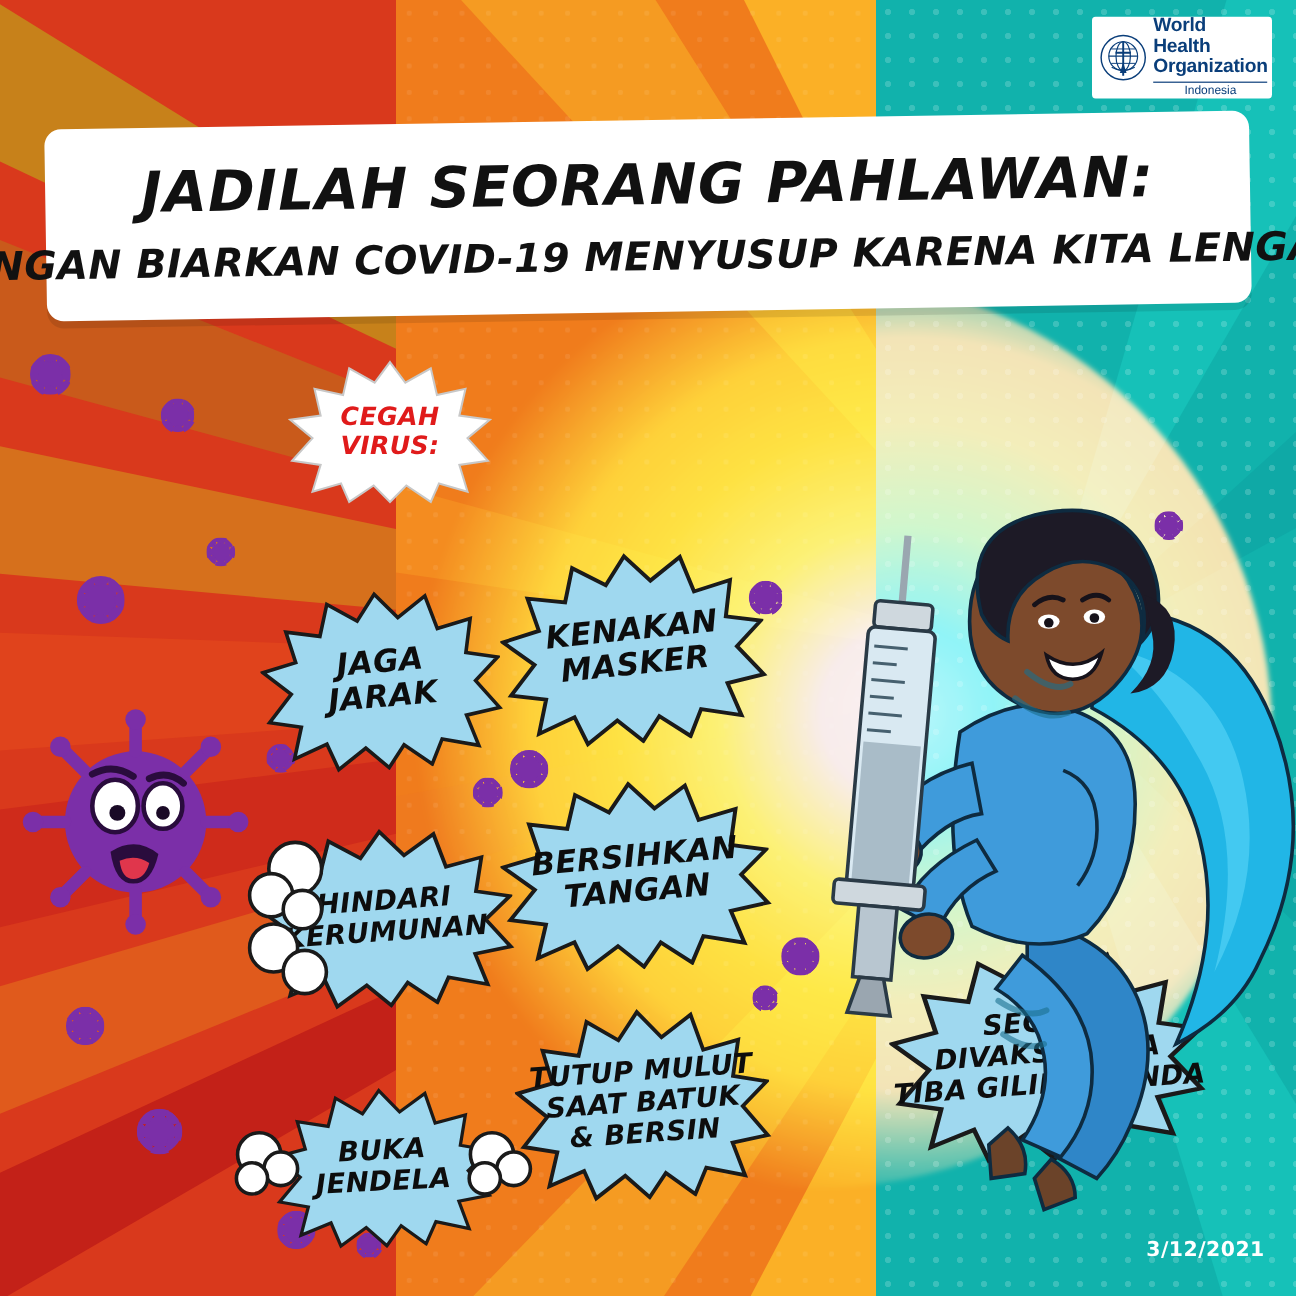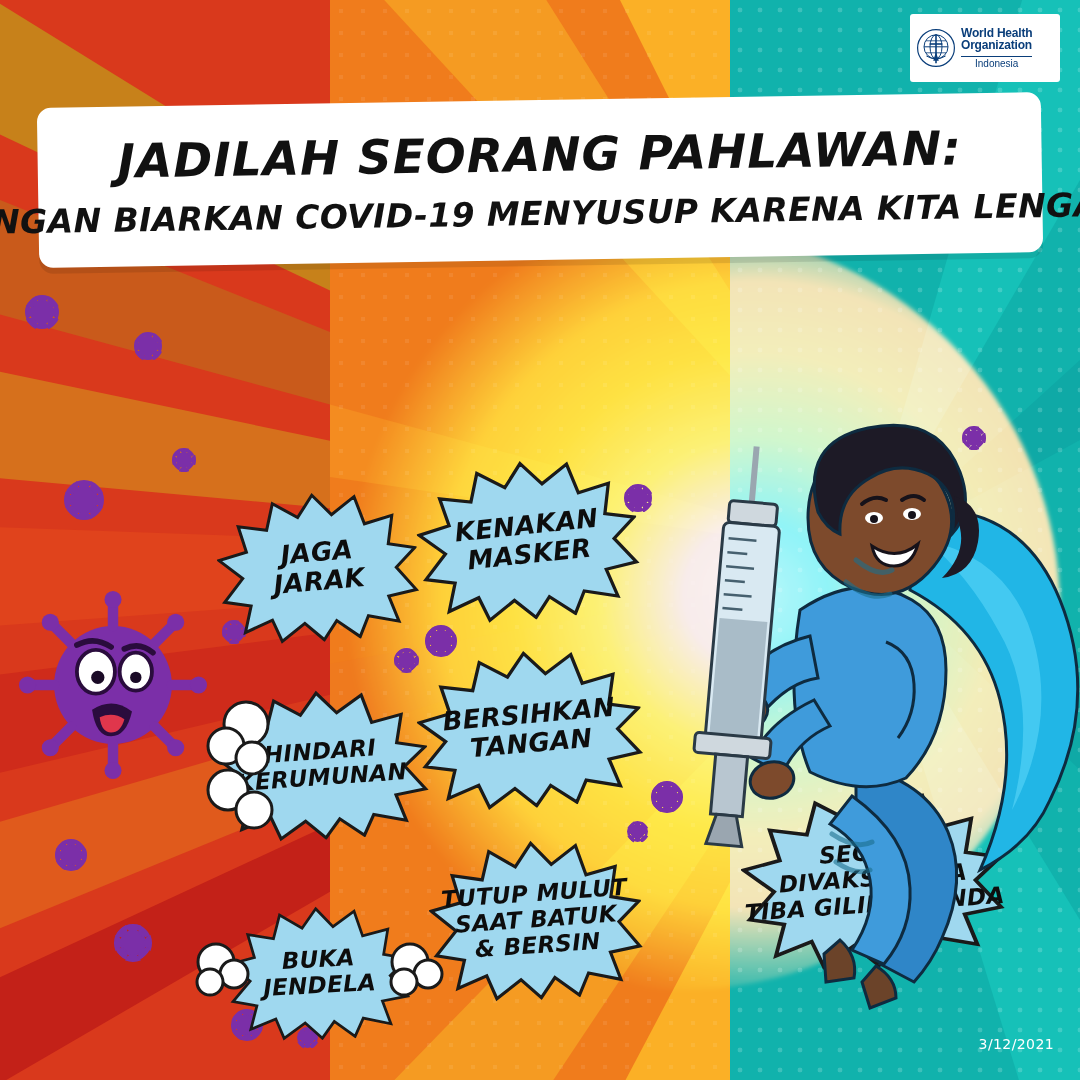--- a/index.html
+++ b/index.html
@@ -79,21 +79,21 @@
     border-radius: 3px;
     display: flex;
     align-items: center;
     padding: 4px 6px;
     box-sizing: border-box;
     gap: 5px;
   }
   .who-emblem { width: 40px; height: 40px; flex: 0 0 40px; }
   .who-text { line-height: 1.05; }
   .who-text .l1, .who-text .l2, .who-text .l3 {
-    font-size: 12px;
+    font-size: 16px;
     font-weight: bold;
     color: #0a3e7a;
     letter-spacing: -0.2px;
     display: block;
   }
   .who-text .country {
     display: block;
     font-size: 10px;
     color: #0a3e7a;
     text-align: center;
@@ -186,22 +186,22 @@
   
   .big-virus { position: absolute; left: 18px; top: 590px; width: 190px; height: 190px; }
 
   
   .date {
     position: absolute;
     right: 26px;
     bottom: 28px;
     color: #fff;
     font-family: "DejaVu Sans", sans-serif;
-    font-weight: normal;
-    font-size: 14px;
+    font-weight: bold;
+    font-size: 17px;
     letter-spacing: .4px;
   }
 
   
   .hero { position: absolute; left: 660px; top: 400px; width: 420px; height: 640px; }
 </style>
 </head>
 <body>
 
 <div id="poster">
@@ -317,20 +317,27 @@
       <span class="l2">Organization</span>
       <span class="country">Indonesia</span>
     </div>
   </div>
 
   <div class="title-banner">
     <div class="title-line1">JADILAH SEORANG PAHLAWAN:</div>
     <div class="title-line2">JANGAN BIARKAN COVID-19 MENYUSUP KARENA KITA LENGAH</div>
   </div>
 
+  <div class="burst red-burst" style="left:240px;top:300px;width:170px;height:120px;">
+    <svg viewBox="0 0 200 140" preserveAspectRatio="none">
+      <polygon points="100,2 115,22 140,8 146,34 174,28 168,54 198,58 176,76 196,98 168,102 176,128 148,120 140,138 116,122 100,138 84,122 60,138 52,120 24,128 32,102 4,98 24,76 2,58 32,54 26,28 54,34 60,8 85,22" fill="#ffffff" stroke="#c8c8c8" stroke-width="2"></polygon>
+    </svg>
+    <div class="lbl">CEGAH
+VIRUS:</div>
+  </div>
 
 
   <div class="burst blue-burst" style="left:218px;top:492px;width:200px;height:150px;transform:rotate(-5deg);">
     <svg viewBox="0 0 200 150" preserveAspectRatio="none">
       <polygon points="100,3 118,24 142,8 150,36 178,30 172,58 198,64 178,82 196,106 168,110 176,136 146,128 136,148 114,130 100,148 82,130 58,146 50,124 22,134 30,108 4,102 24,80 2,60 30,54 24,28 52,34 60,8 84,24" fill="#9fd8ef" stroke="#1a1a1a" stroke-width="3"></polygon>
     </svg>
     <div class="lbl">JAGA
 JARAK</div>
   </div>
 

